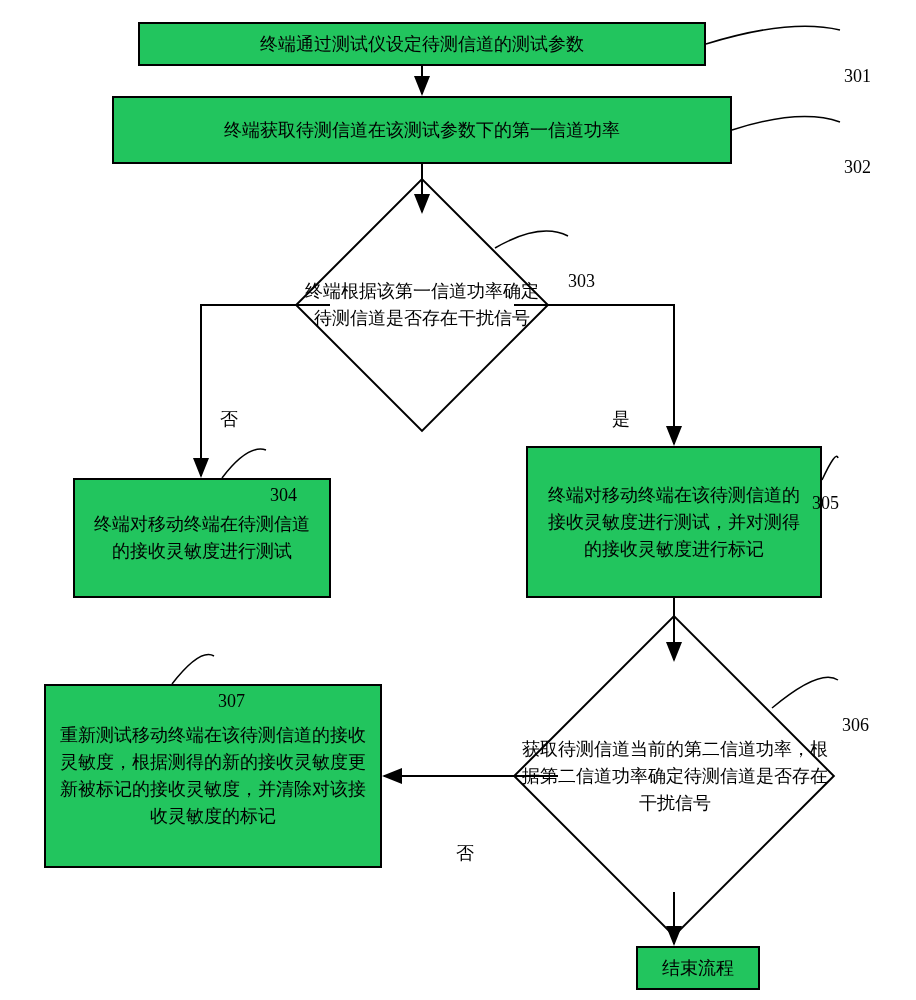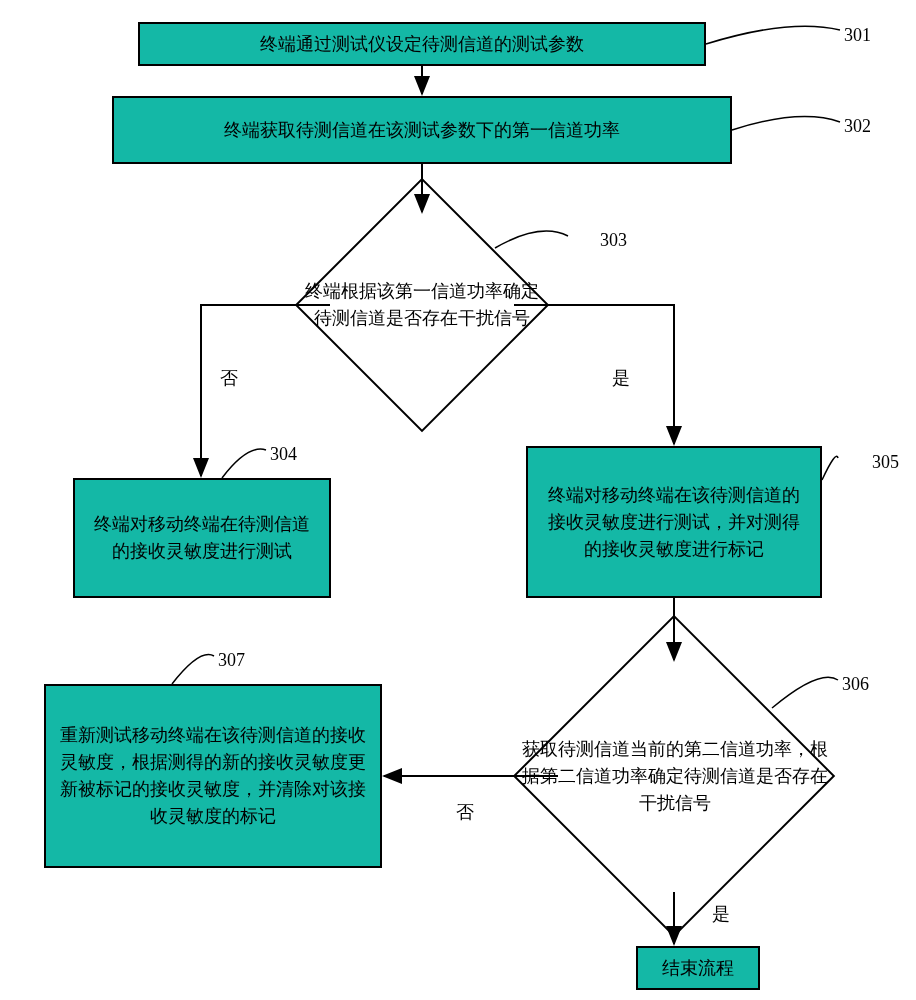--- a/index.html
+++ b/index.html
@@ -7,21 +7,21 @@
       font-family: "SimSun", "Microsoft YaHei", serif;
       font-size: 18px;
       background: #fff;
       width: 916px;
       height: 1000px;
       position: relative;
     }
     .box {
       position: absolute;
       border: 2px solid #000;
-      background: #14b8a6;
+      background: #22c55e;
       display: flex;
       align-items: center;
       justify-content: center;
       text-align: center;
       padding: 8px 12px;
       line-height: 1.5;
     }
     .diamond-shape {
       position: absolute;
       border: 2px solid #000;
@@ -34,20 +34,21 @@
       line-height: 1.5;
       z-index: 2;
       display: flex;
       align-items: center;
       justify-content: center;
       font-family: Liberation Serif, serif;
     }
     .label {
       position: absolute;
       font-size: 18px;
+      margin-top: 41px;
     }
     svg.arrows {
       position: absolute;
       top:0; left:0;
       width: 916px; height: 1000px;
       pointer-events: none;
     }
   </style>
 </head>
 <body>
@@ -59,34 +60,34 @@
 
 <div class="box" style="left:112px; top:96px; width:620px; height:68px;">
   <span>终端获取待测信道在该测试参数下的第一信道功率</span>
 </div>
 <div class="label" style="left:844px; top:116px;">302</div>
 
 <div class="diamond-shape" style="left:332px; top:215px; width:180px; height:180px;"></div>
 <div class="diamond-text" style="left:302px; top:238px; width:240px; height:134px;">
   <span>终端根据该第一信道功率确定待测信道是否存在干扰信号</span>
 </div>
-<div class="label" style="left:600px; top:230px;">303</div>
+<div class="label" style="left:568px; top:230px;">303</div>
 
 <div class="label" style="left:220px; top:366px;">否</div>
 <div class="label" style="left:612px; top:366px;">是</div>
 
 <div class="box" style="left:73px; top:478px; width:258px; height:120px;">
   <span>终端对移动终端在待测信道的接收灵敏度进行测试</span>
 </div>
 <div class="label" style="left:270px; top:444px;">304</div>
 
 <div class="box" style="left:526px; top:446px; width:296px; height:152px;">
   <span>终端对移动终端在该待测信道的接收灵敏度进行测试，并对测得的接收灵敏度进行标记</span>
 </div>
-<div class="label" style="left:872px; top:452px;">305</div>
+<div class="label" style="left:812px; top:452px;">305</div>
 
 <div class="diamond-shape" style="left:560px; top:662px; width:228px; height:228px;"></div>
 <div class="diamond-text" style="left:516px; top:700px; width:318px; height:152px;justify-content:flex-end;">
   <span>获取待测信道当前的第二信道功率，根据第二信道功率确定待测信道是否存在干扰信号</span>
 </div>
 <div class="label" style="left:842px; top:674px;">306</div>
 
 <div class="label" style="left:456px; top:800px;">否</div>
 <div class="label" style="left:712px; top:902px;">是</div>
 

